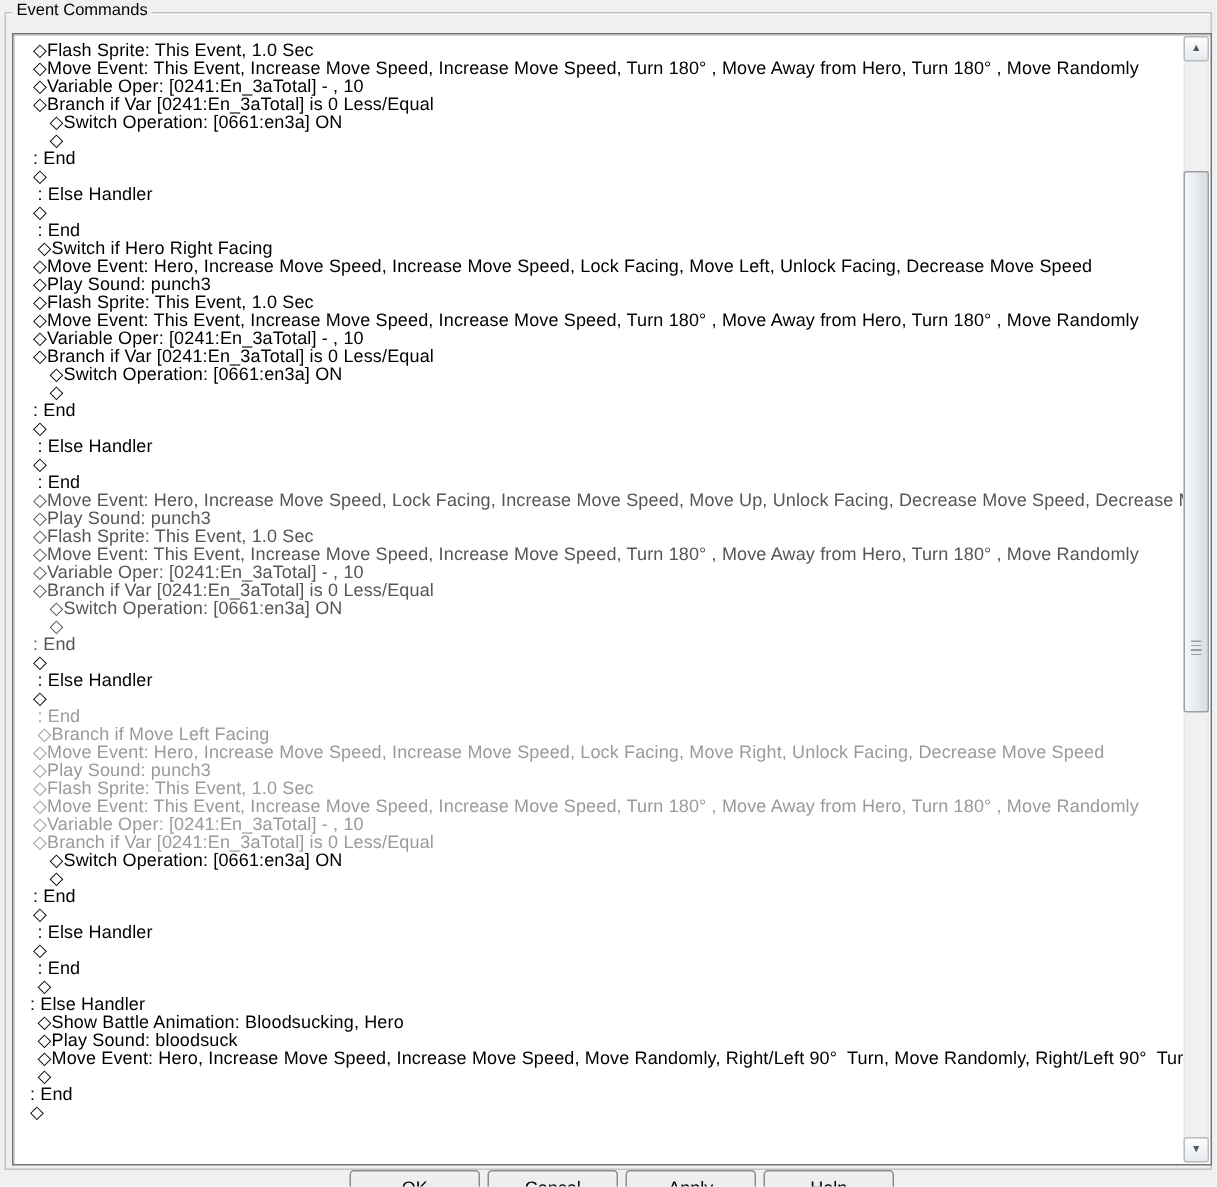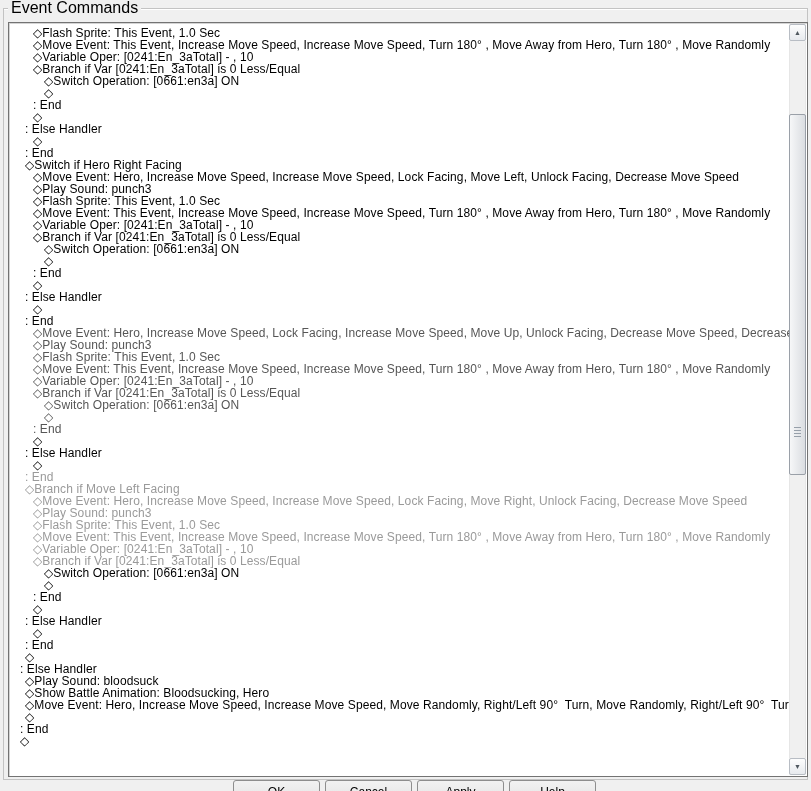--- a/index.html
+++ b/index.html
@@ -7,37 +7,37 @@
     position:relative;width:811px;height:791px;background:#f0f0f0;overflow:hidden;
     font-family:"Liberation Sans","DejaVu Sans",sans-serif;
   }
   
   .groupbox{
     position:absolute;left:3px;top:8px;width:803px;height:770px;
     border:1px solid #c3c3c3;box-shadow:inset 0 1px 0 #ffffff;
   }
   .groupbox-label{
     position:absolute;left:8px;top:1px;padding:0 3px;background:#f0f0f0;
-    font-size:16px;line-height:13px;color:#000;
+    font-size:11px;line-height:13px;color:#000;
   }
   
   .listbox{
     position:absolute;left:8px;top:22px;width:800px;height:755px;
     background:#fff;border:1px solid #737373;box-sizing:border-box;
     box-shadow:inset 1px 1px 0 rgba(160,160,160,.45);
   }
   .lines{
     position:absolute;left:1px;top:1px;right:18px;bottom:1px;
     overflow:hidden;padding-top:3px;
   }
   .line{height:12px;line-height:12px;font-size:12px;white-space:pre;letter-spacing:.1px;color:#000;}
   .line.l0{padding-left:10px}
   .line.l1{padding-left:15px}
-  .line.l2{padding-left:23px}
-  .line.l3{padding-left:34px}
+  .line.l2{padding-left:12px}
+  .line.l3{padding-left:23px}
   .line.c-d{color:#565656}
   .line.c-g{color:#9a9a9a}
   
   .vscroll{position:absolute;top:1px;right:1px;bottom:1px;width:17px;background:#f0f0f0;}
   .sb-track{position:absolute;left:0;top:17px;bottom:17px;width:17px;background:#f0f0f0;box-shadow:inset 1px 0 0 #e6e6e6, inset -1px 0 0 #e6e6e6;}
   .sb-btn{
     position:absolute;left:0;width:17px;height:17px;box-sizing:border-box;
     border:1px solid #b8bdc4;border-radius:2px;
     background:linear-gradient(#fdfdfd,#e7eaee);
     display:flex;align-items:center;justify-content:center;
@@ -120,22 +120,22 @@
         <div class="line l2 c-g">◇Branch if Var [0241:En_3aTotal] is 0 Less/Equal</div>
         <div class="line l3">◇Switch Operation: [0661:en3a] ON</div>
         <div class="line l3">◇</div>
         <div class="line l2">: End</div>
         <div class="line l2">◇</div>
         <div class="line l1">: Else Handler</div>
         <div class="line l2">◇</div>
         <div class="line l1">: End</div>
         <div class="line l1">◇</div>
         <div class="line l0">: Else Handler</div>
+        <div class="line l1">◇Show Battle Animation: Bloodsucking, Hero</div>
         <div class="line l1">◇Play Sound: bloodsuck</div>
-        <div class="line l1">◇Show Battle Animation: Bloodsucking, Hero</div>
         <div class="line l1">◇Move Event: Hero, Increase Move Speed, Increase Move Speed, Move Randomly, Right/Left 90°  Turn, Move Randomly, Right/Left 90°  Turn</div>
         <div class="line l1">◇</div>
         <div class="line l0">: End</div>
         <div class="line l0">◇</div>
       </div>
 
     <div class="vscroll">
       <div class="sb-track"></div>
       <div class="sb-btn up">
         <span>▲</span>

